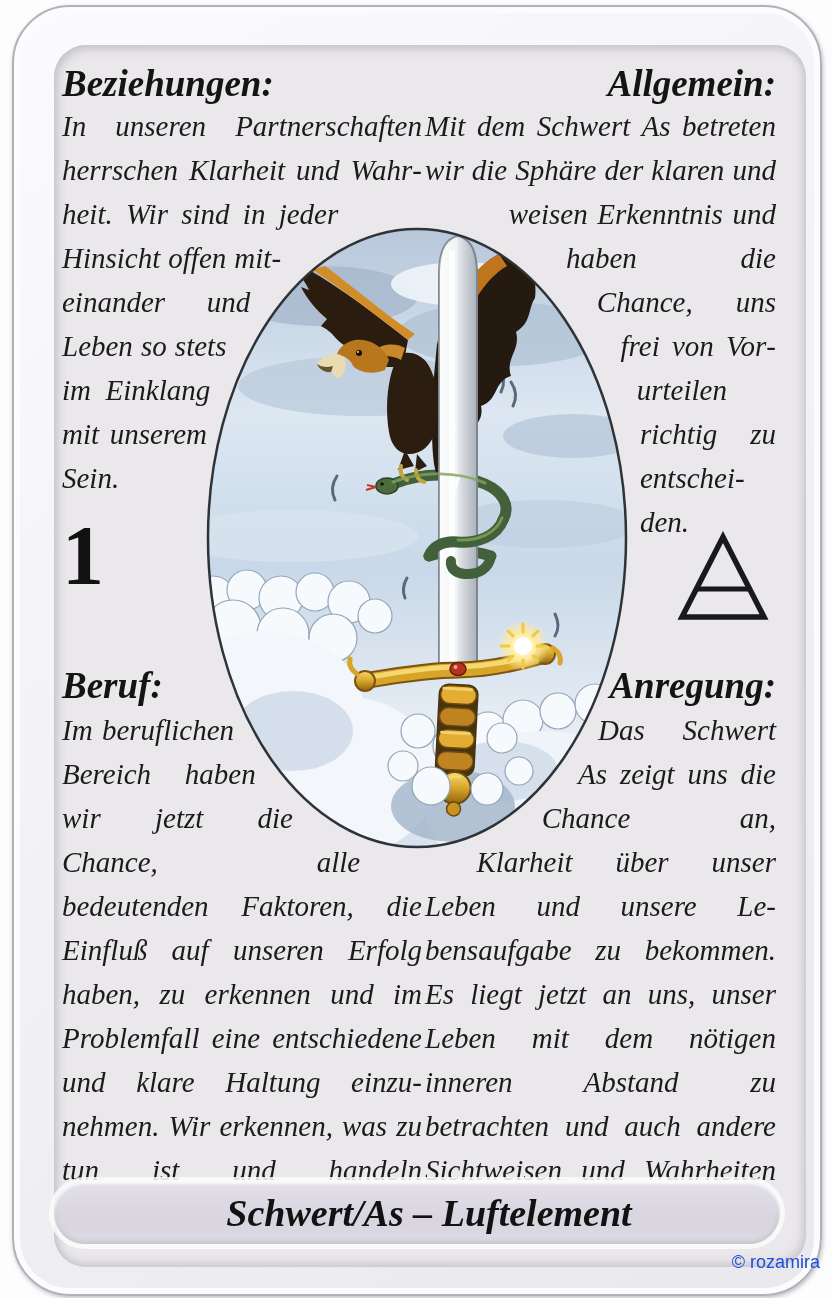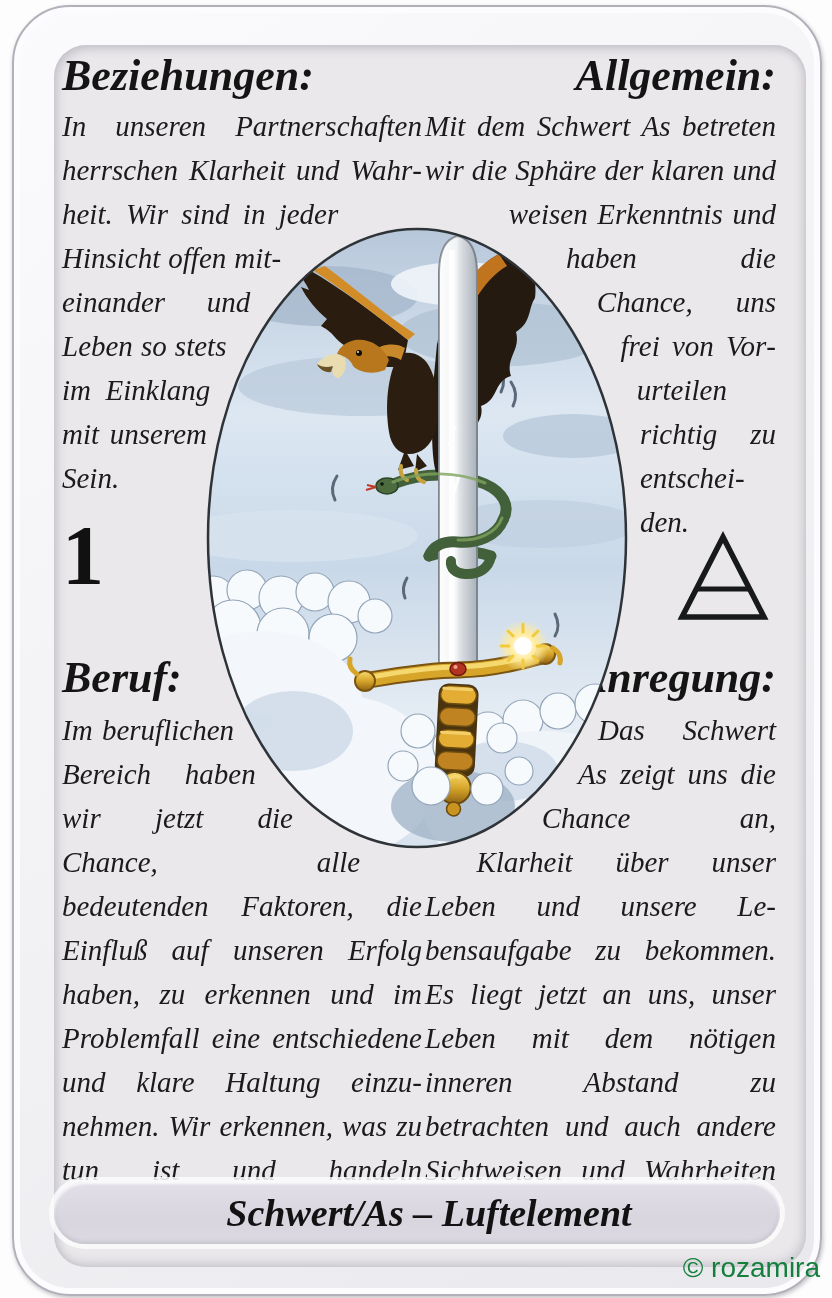--- a/index.html
+++ b/index.html
@@ -7,22 +7,22 @@
         font-family:"Liberation Serif","DejaVu Serif",serif;}
   
   .card{position:absolute;left:12px;top:5px;width:806px;height:1287px;border-radius:58px;
         background:linear-gradient(145deg,#fbfafc 0%,#f1f0f3 55%,#e9e8ec 100%);
         border:2px solid #b3b0ba;
         box-shadow:inset 0 0 0 6px #fcfbfd, 1px 2px 4px rgba(120,118,130,.45);}
   .panel{position:absolute;left:40px;top:38px;width:752px;height:1222px;border-radius:32px;
          background:#eae8eb;
          box-shadow:inset 3px 4px 10px rgba(148,145,158,.40), inset -3px -4px 10px rgba(148,145,158,.32);}
   
-  .heading{position:absolute;font-style:italic;font-weight:700;font-size:44px;line-height:44px;
-           color:#141414;white-space:nowrap;}
+  .heading{position:absolute;font-style:italic;font-weight:700;font-size:37px;line-height:44px;
+           color:#141414;white-space:nowrap;margin-top:8px;}
   .body-text{position:absolute;font-style:italic;font-weight:500;font-size:29px;line-height:44px;
              color:#1b1b1b;text-align:justify;text-align-last:left;hyphens:manual;}
   .spacer{pointer-events:none;}
   .sp-rt{float:right;width:215px;height:430px;
          shape-outside:polygon(215px 118px,150px 134px,72px 194px,18px 294px,2px 430px,215px 430px);
          shape-margin:13px;}
   .sp-lt{float:left;width:215px;height:430px;
          shape-outside:polygon(0px 118px,65px 134px,143px 194px,197px 294px,213px 430px,0px 430px);
          shape-margin:13px;}
   .sp-rb{float:right;width:215px;height:150px;
@@ -33,21 +33,21 @@
          shape-margin:10px;}
   .card-number{position:absolute;left:62px;top:514px;font-weight:700;font-size:84px;line-height:1;color:#111;}
   .element-symbol{position:absolute;left:676px;top:530px;width:94px;height:94px;}
   .illustration{position:absolute;left:203px;top:226px;width:428px;height:624px;}
   .title-bar{position:absolute;left:54px;top:1182px;width:726px;height:62px;border-radius:31px;
              background:linear-gradient(180deg,#e2dfe7 0%,#d8d5df 60%,#dcd9e2 100%);
              box-shadow:0 0 0 5px rgba(252,252,253,.85), inset 0 2px 3px rgba(255,255,255,.9), inset 0 -2px 4px rgba(150,148,160,.35);
              display:flex;align-items:center;justify-content:center;}
   .title-bar span{font-style:italic;font-weight:700;font-size:38px;color:#121212;margin-left:24px;}
   .copyright{position:absolute;right:12px;top:1252px;font-family:"Liberation Sans","DejaVu Sans",sans-serif;
-             font-size:28px;font-weight:400;color:#15803d;}
+             font-size:18px;font-weight:400;color:#1d4ed8;}
 </style>
 </head>
 <body>
 
 <div id="page">
   <div class="card">
     <div class="panel"></div>
   </div>
 
   <div class="heading" style="left:62px;top:54px;">Beziehungen:</div>

